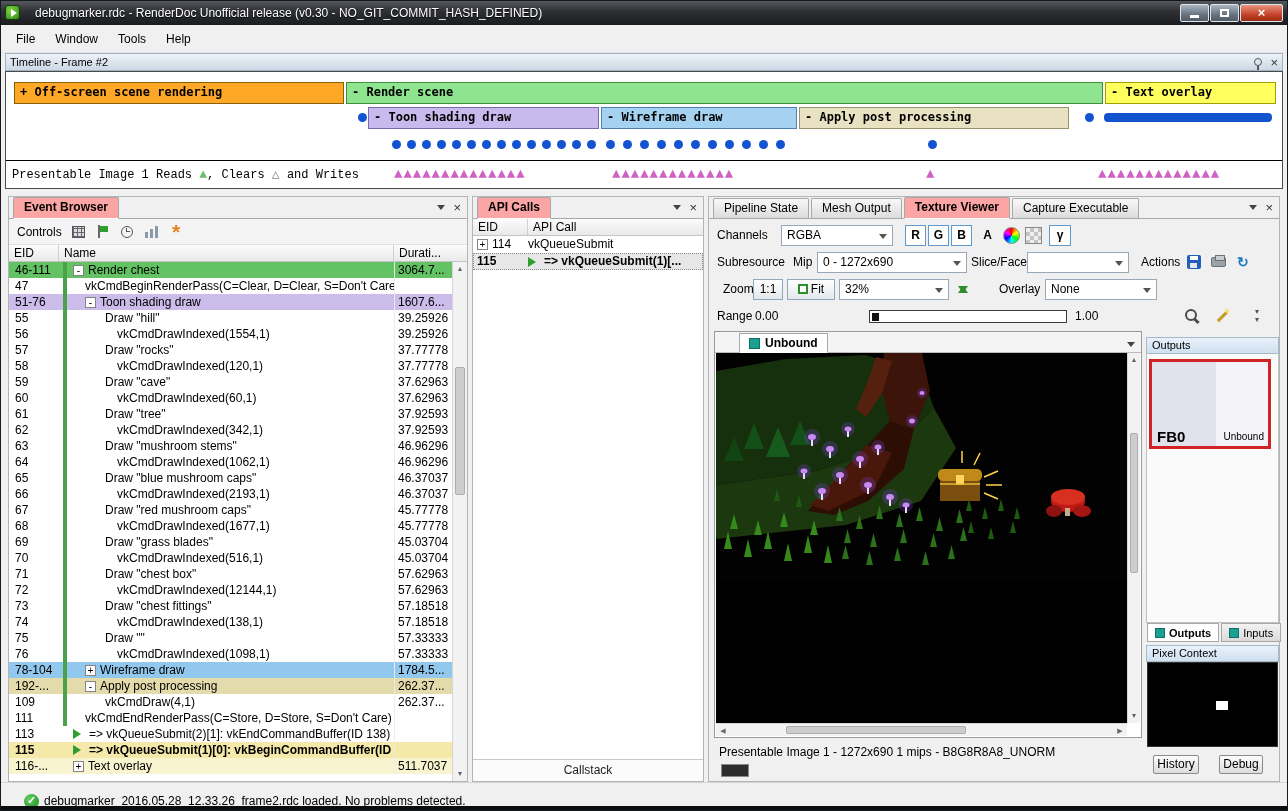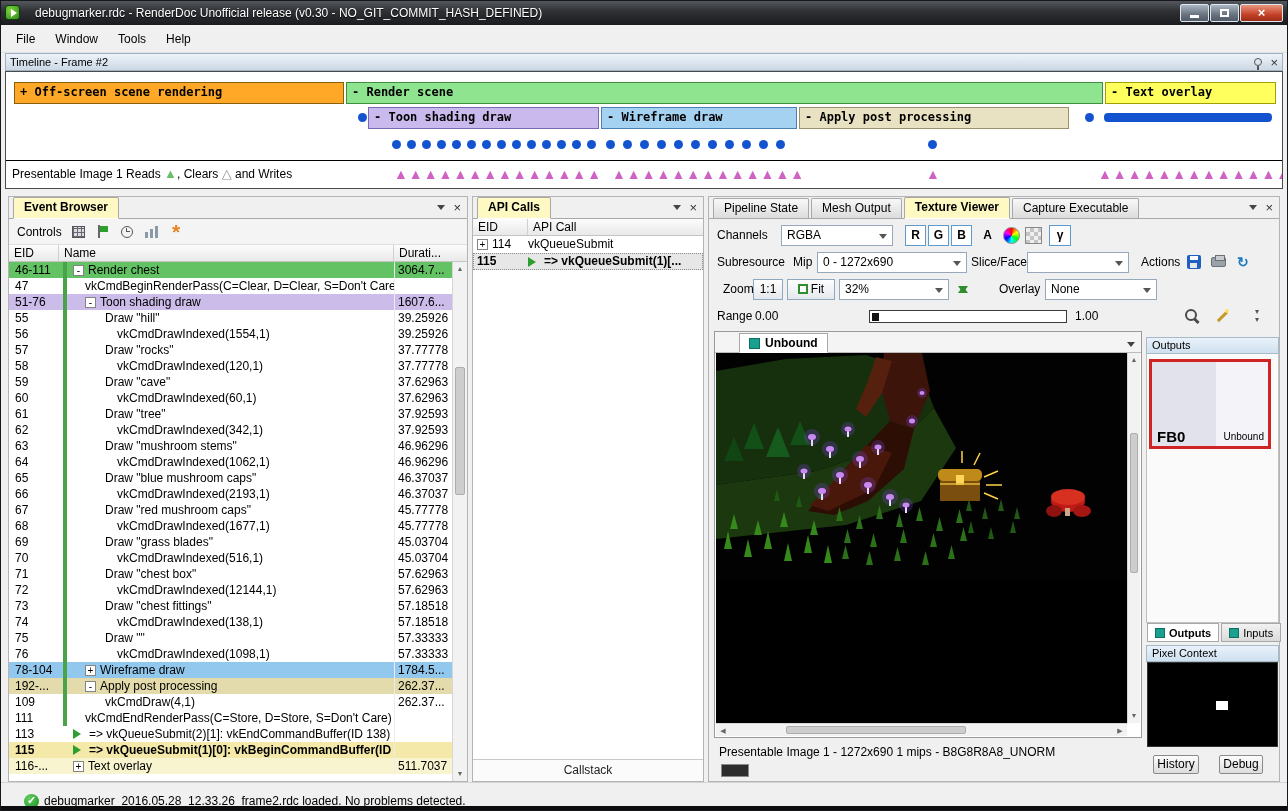--- a/index.html
+++ b/index.html
@@ -29,30 +29,30 @@
 .hdr-icons{margin-left:auto;display:flex;align-items:center;gap:8px;color:#333}
 .pin-icon{width:8px;height:8px;border:1.5px solid #555;border-radius:50%;position:relative;display:inline-block}
 .pin-icon::after{content:"";position:absolute;left:2px;top:7px;width:1.5px;height:4px;background:#555}
 .x-icon{font-size:13px;line-height:13px;color:#333}
 #tl-body{position:absolute;left:0;top:18px;right:0;bottom:0;background:#fff;border:1px solid #4a4a4a;overflow:hidden}
 .tl-bar{position:absolute;height:22px;border:1px solid;font-family:"DejaVu Sans Mono",monospace;font-weight:bold;font-size:12px;line-height:19px;padding-left:5px;white-space:nowrap;overflow:hidden}
 .tl-dot{position:absolute;width:9px;height:9px;border-radius:50%;background:#1353d0}
 .tl-blueline{position:absolute;top:41px;height:9px;border-radius:4px;background:#1353d0}
 .tl-dotrow{position:absolute;top:68px;display:flex}
 .tl-dot2{width:9px;height:9px;border-radius:50%;background:#1353d0;flex:none}
-#tl-marker{position:absolute;left:0;right:0;top:88px;bottom:0;border-top:1px solid #000;background:#fff;font-family:Liberation Sans, sans-serif;font-size:12px;padding:5px 12px 0 6px;white-space:nowrap}
+#tl-marker{position:absolute;left:0;right:0;top:88px;bottom:0;border-top:1px solid #000;background:#fff;font-family:Liberation Mono, monospace;font-size:12px;padding:5px 12px 0 6px;white-space:nowrap}
 .tri-inline{font-size:13px}
 #tl-tris{position:absolute;left:0;top:2px;width:100%;height:22px}
 .tri-cluster{position:absolute;top:2px;font-size:14px;line-height:18px;color:#cf63c4;letter-spacing:1px;white-space:nowrap}
 
 
 .panel{position:absolute;background:#fff;border:1px solid #b4b4b4}
 .tabbar{height:22px;background:#f0f0f0;border-bottom:1px solid #a8a8a8;display:flex;align-items:flex-end;padding-left:2px}
 .tab{height:20px;padding:2px 10px 0;border:1px solid #a8a8a8;border-bottom:none;background:linear-gradient(#f8f8f8,#dcdcdc);margin-left:2px;border-radius:2px 2px 0 0;white-space:nowrap;font-size:12px}
-.tab.active{background:#fef9c3;font-weight:bold;height:22px;margin-bottom:-1px;border-bottom:1px solid #fff}
+.tab.active{background:#fca5a5;font-weight:bold;height:22px;margin-bottom:-1px;border-bottom:1px solid #fff}
 .tb-icons{margin-left:auto;display:flex;align-items:center;gap:8px;padding:0 6px 4px 0;color:#444}
 .dd-tri{width:0;height:0;border:4px solid transparent;border-top:5px solid #444;margin-top:4px}
 
 
 #eb{left:8px;top:196px;width:460px;height:586px}
 #eb-controls{height:26px;background:#f4f4f4;border-bottom:1px solid #e0e0e0;display:flex;align-items:center;gap:10px;padding:0 8px}
 .cicon{display:inline-flex;align-items:center;justify-content:center}
 .grid-icon{width:13px;height:12px;border:1px solid #555;background:repeating-linear-gradient(0deg,#667 0 1px,transparent 1px 4px),repeating-linear-gradient(90deg,#667 0 1px,transparent 1px 4px),#ddd}
 .flag-icon{width:12px;height:13px;position:relative}
 .flag-icon::before{content:"";position:absolute;left:1px;top:0;width:2px;height:13px;background:#666}

